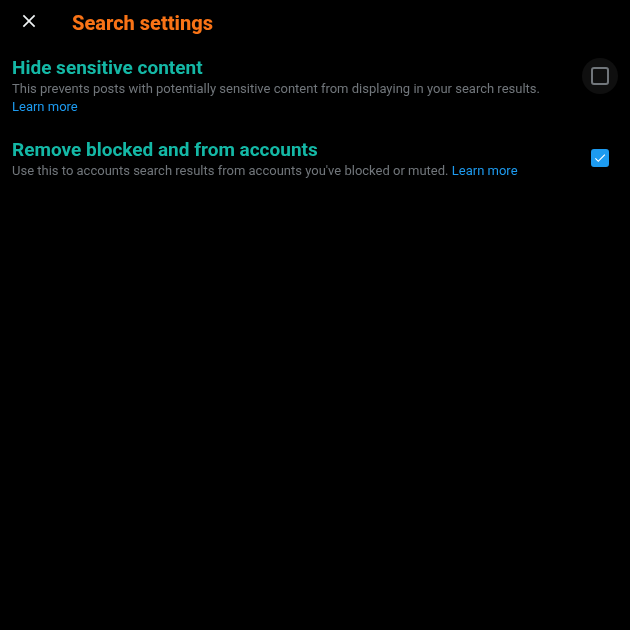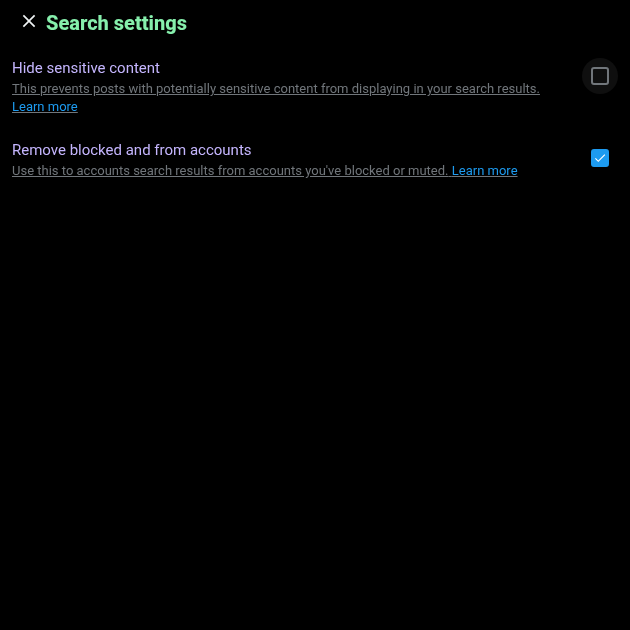--- a/index.html
+++ b/index.html
@@ -31,47 +31,47 @@
       border-radius: 50%;
     }
     .close-btn svg {
       width: 20px;
       height: 20px;
       fill: #eff3f4;
     }
     .title {
       font-size: 20px;
       font-weight: 800;
-      color: #86efac;
+      color: #f97316;
+      margin-left: 26px;
     }
     .settings-list {
       padding: 0 0;
     }
     .setting-item {
       padding: 12px 12px 12px 12px;
       display: flex;
       align-items: flex-start;
       justify-content: space-between;
     }
     .setting-text {
       flex: 1;
       padding-right: 12px;
     }
     .setting-title {
-      font-size: 15px;
-      font-weight: 400;
-      color: #c4b5fd;
+      font-size: 19px;
+      font-weight: 700;
+      color: #14b8a6;
       line-height: 20px;
     }
     .setting-desc {
       font-size: 13px;
       color: #71767b;
       line-height: 18px;
       margin-top: 2px;
-      text-decoration: underline;
     }
     .learn-more {
       color: #1d9bf0;
       text-decoration: none;
       cursor: pointer;
     }
     .checkbox-wrap {
       width: 36px;
       height: 36px;
       display: flex;

